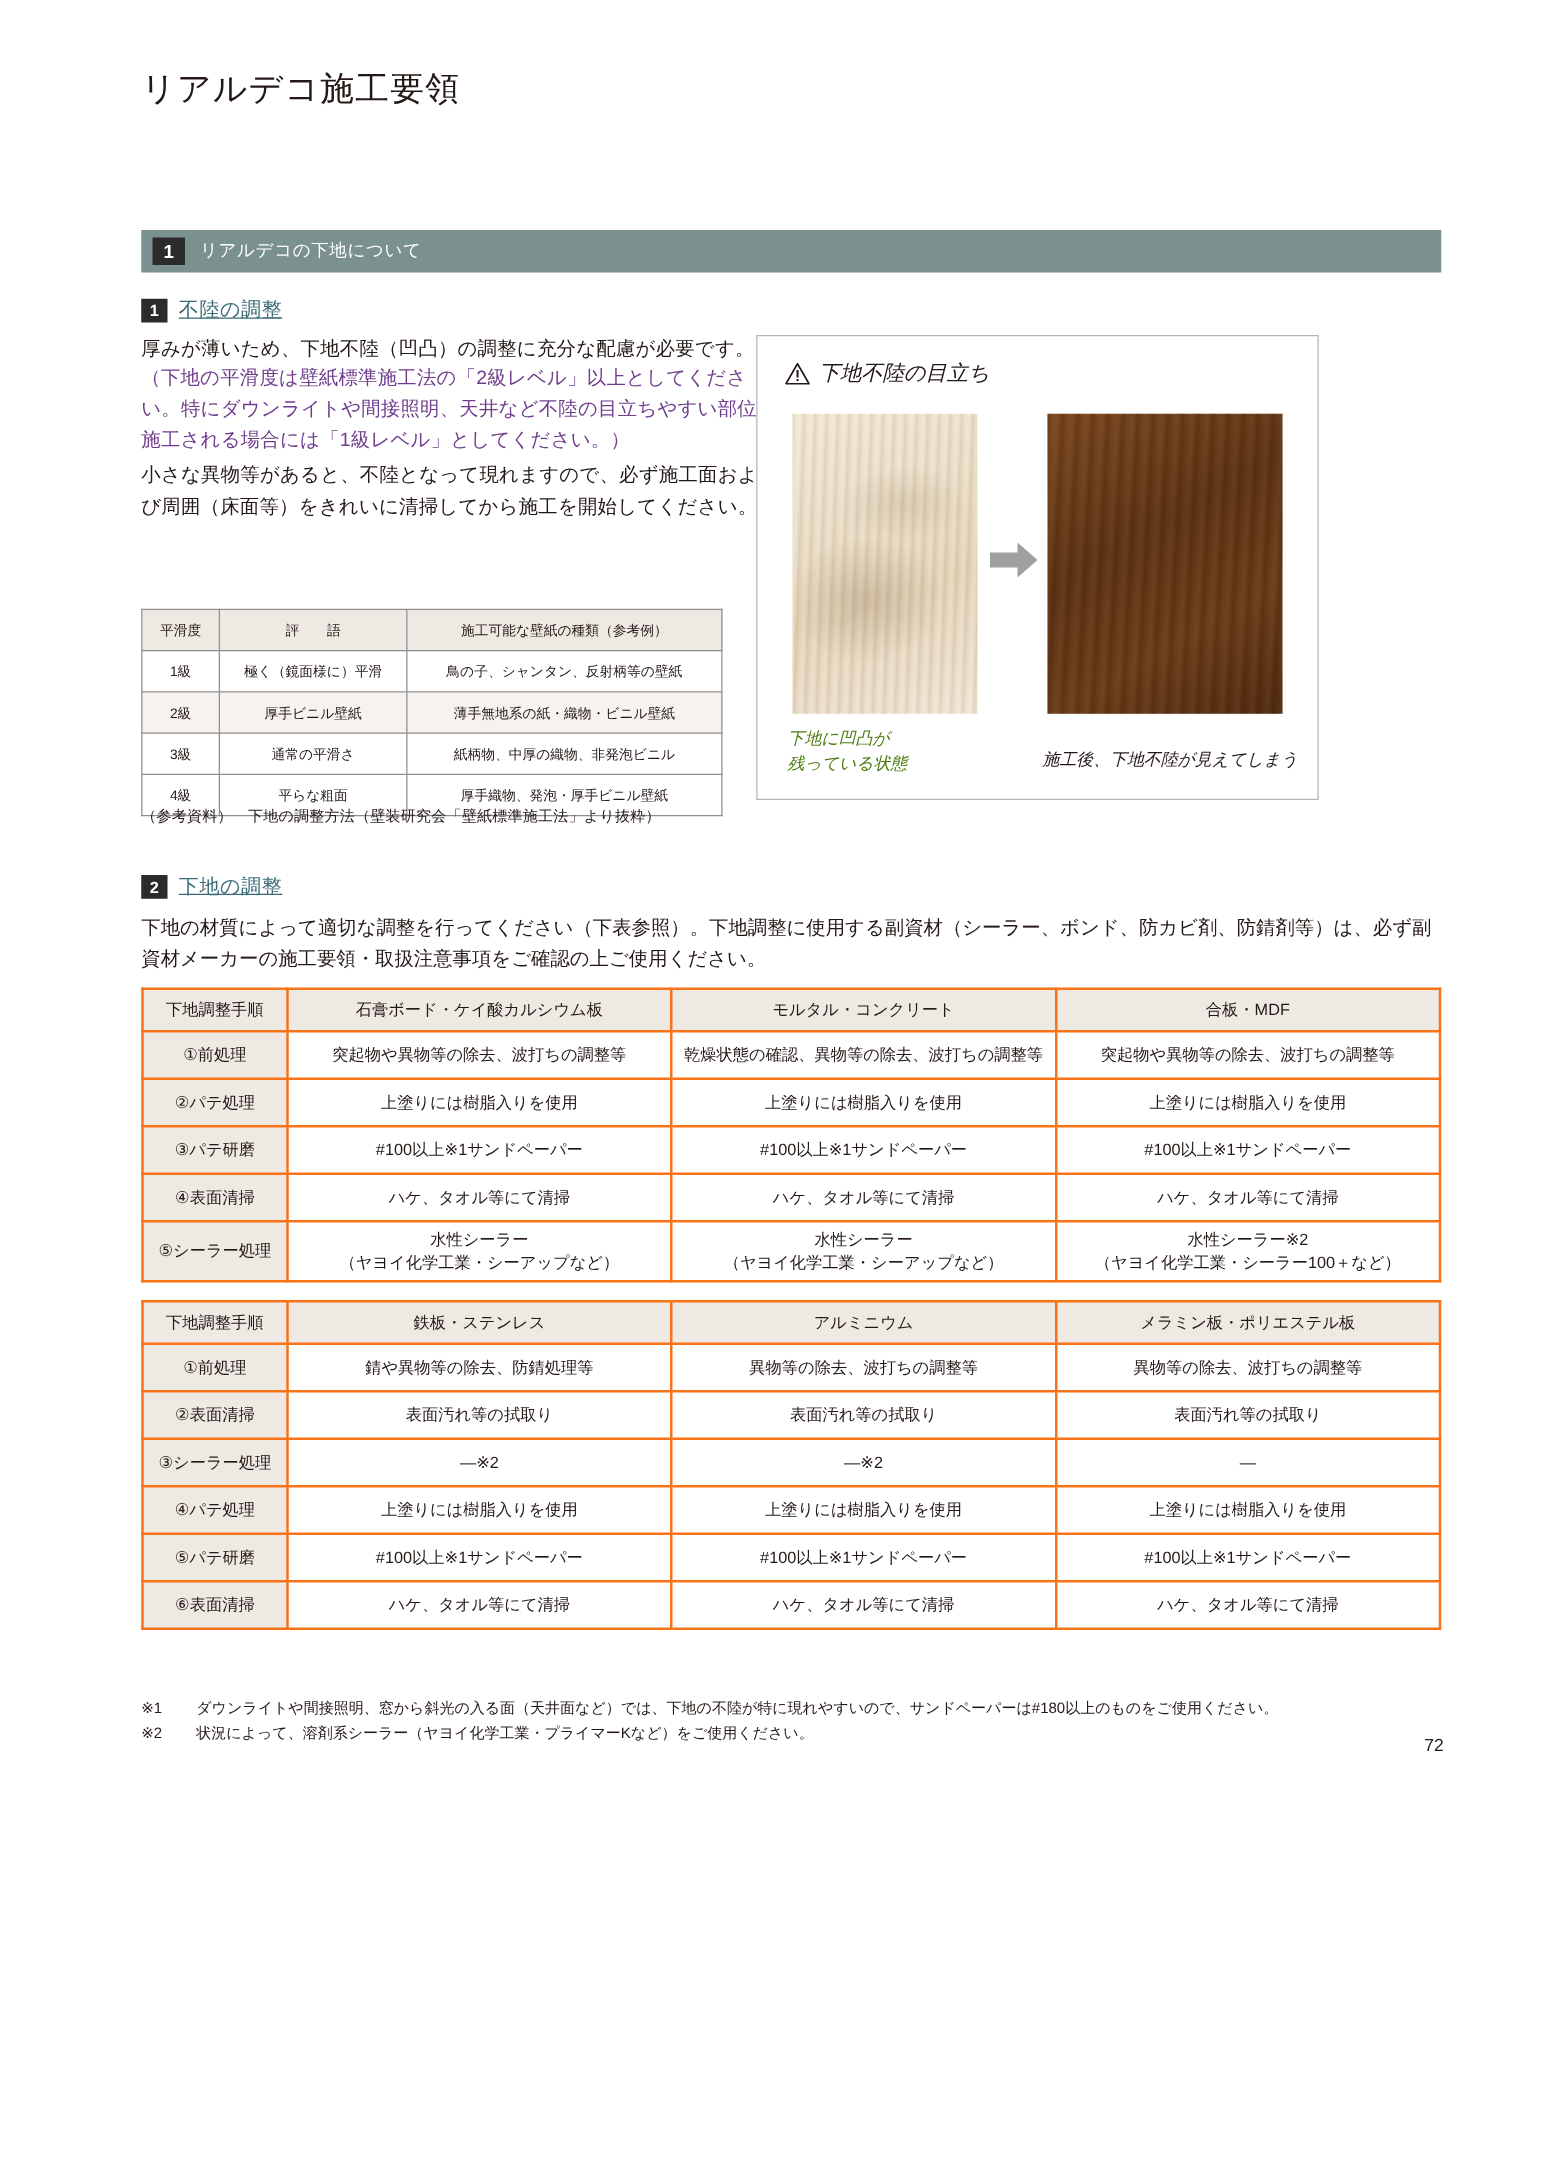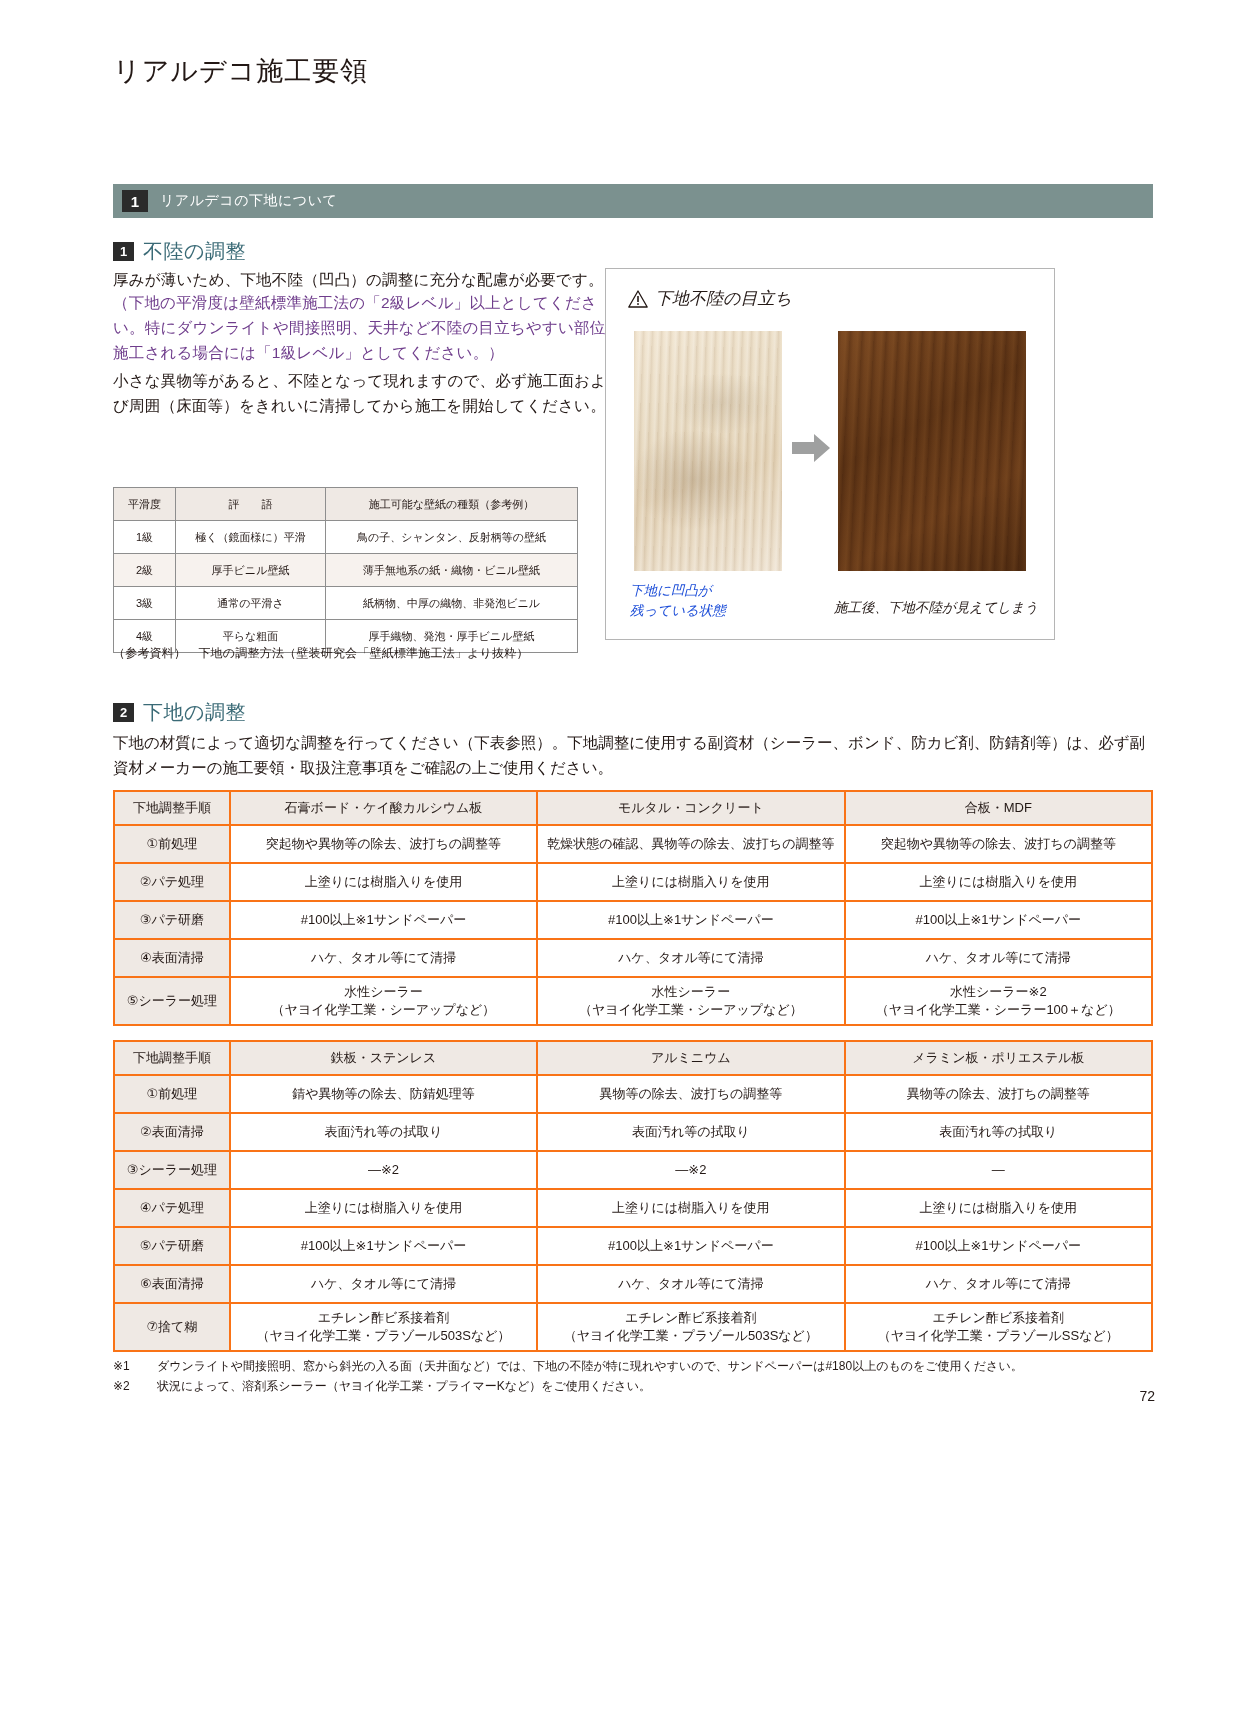--- a/index.html
+++ b/index.html
@@ -71,23 +71,24 @@
     background: #2b2b2b;
     color: #ffffff;
     font-size: 13px;
     display: flex;
     align-items: center;
     justify-content: center;
     font-weight: bold;
   }
   .sub-head .title {
     color: #3a6a76;
-    font-size: 20px;
+    font-size: 16px;
     margin-left: 9px;
     letter-spacing: 0.5px;
+    text-decoration: underline;
   }
   #sub1 { left: 113px; top: 238px; }
   #sub2 { left: 113px; top: 699px; }
 
   .body-text {
     position: absolute;
     font-size: 15.5px;
     line-height: 1.62;
     letter-spacing: 0.2px;
   }
@@ -193,21 +194,21 @@
     top: 165px;
     width: 38px;
     height: 28px;
   }
   .cap-a {
     position: absolute;
     left: 24px;
     top: 312px;
     font-size: 13.5px;
     line-height: 1.45;
-    color: #1d4ed8;
+    color: #4d7c0f;
   }
   .cap-b {
     position: absolute;
     left: 228px;
     top: 330px;
     font-size: 13.5px;
     color: #231815;
   }
 
   
@@ -467,35 +468,20 @@
         <td>#100以上※1サンドペーパー</td>
         <td>#100以上※1サンドペーパー</td>
         <td>#100以上※1サンドペーパー</td>
       </tr>
       <tr>
         <td class="rowhead">⑥表面清掃</td>
         <td>ハケ、タオル等にて清掃</td>
         <td>ハケ、タオル等にて清掃</td>
         <td>ハケ、タオル等にて清掃</td>
       </tr>
-      <tr class="two">
-        <td class="rowhead">⑦捨て糊</td>
-        <td>
-          <div>エチレン酢ビ系接着剤</div>
-          <div>（ヤヨイ化学工業・プラゾール503Sなど）</div>
-        </td>
-        <td>
-          <div>エチレン酢ビ系接着剤</div>
-          <div>（ヤヨイ化学工業・プラゾール503Sなど）</div>
-        </td>
-        <td>
-          <div>エチレン酢ビ系接着剤</div>
-          <div>（ヤヨイ化学工業・プラゾールSSなど）</div>
-        </td>
-      </tr>
     </tbody>
   </table>
 
   <div class="foot-notes">
     <div>
       <span class="lbl">※1</span><span>ダウンライトや間接照明、窓から斜光の入る面（天井面など）では、下地の不陸が特に現れやすいので、サンドペーパーは#180以上のものをご使用ください。</span>
     </div>
     <div>
       <span class="lbl">※2</span><span>状況によって、溶剤系シーラー（ヤヨイ化学工業・プライマーKなど）をご使用ください。</span>
     </div>

